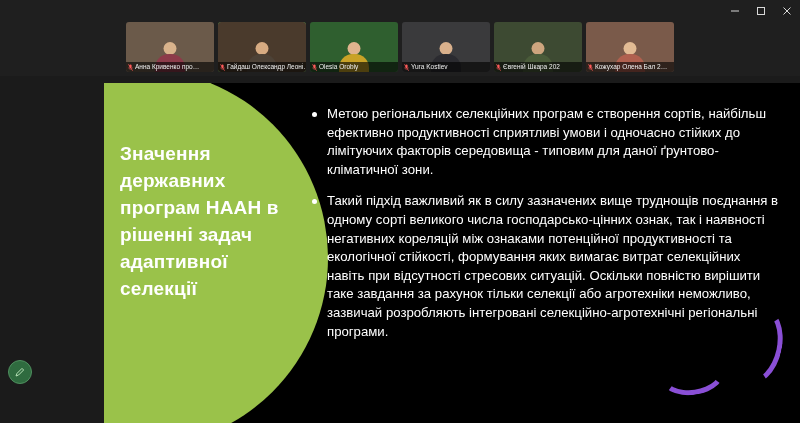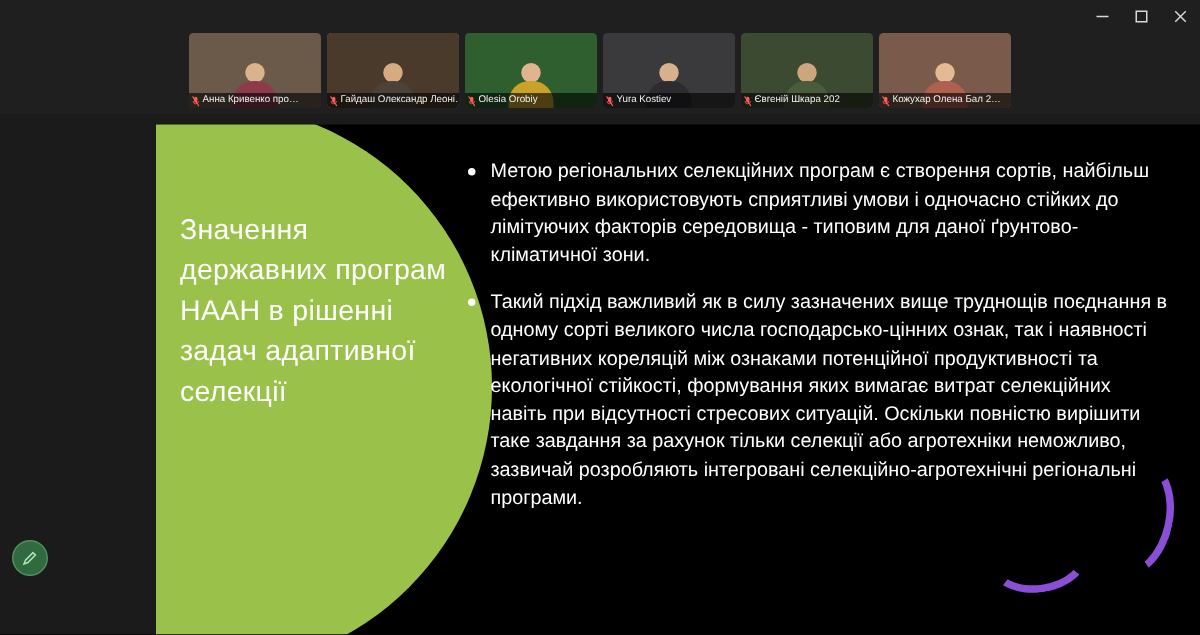--- a/index.html
+++ b/index.html
@@ -147,21 +147,21 @@
     border-radius: 0 216px 216px 0;
   }
   .slide-title {
     position: absolute;
     left: 16px;
     top: 57px;
     width: 188px;
     color: #ffffff;
     font-size: 19px;
     line-height: 27px;
-    font-weight: normal;
+    font-weight: bold;
     letter-spacing: 0.2px;
   }
   .bullets {
     position: absolute;
     left: 205px;
     top: 22px;
     width: 470px;
     color: #ffffff;
   }
   .bullet {
@@ -370,21 +370,21 @@
   </div>
 
   <div class="slide">
     <div class="greenblob"></div>
 
     <div class="slide-title">Значення державних програм НААН в рішенні задач адаптивної селекції</div>
 
     <div class="bullets">
       <div class="bullet">
         <span class="dot"></span>
-        <span>Метою регіональних селекційних програм є створення сортів, найбільш ефективно використовують сприятливі умови і одночасно стійких до лімітуючих факторів середовища - типовим для даної ґрунтово-кліматичної зони.</span>
+        <span>Метою регіональних селекційних програм є створення сортів, найбільш ефективно продуктивності сприятливі умови і одночасно стійких до лімітуючих факторів середовища - типовим для даної ґрунтово-кліматичної зони.</span>
       </div>
       <div class="bullet">
         <span class="dot"></span>
         <span>Такий підхід важливий як в силу зазначених вище труднощів поєднання в одному сорті великого числа господарсько-цінних ознак, так і наявності негативних кореляцій між ознаками потенційної продуктивності та екологічної стійкості, формування яких вимагає витрат селекційних навіть при відсутності стресових ситуацій. Оскільки повністю вирішити таке завдання за рахунок тільки селекції або агротехніки неможливо, зазвичай розробляють інтегровані селекційно-агротехнічні регіональні програми.</span>
       </div>
     </div>
 
     <div class="swoosh sw1"></div>
     <div class="swoosh sw2"></div>
   </div>

